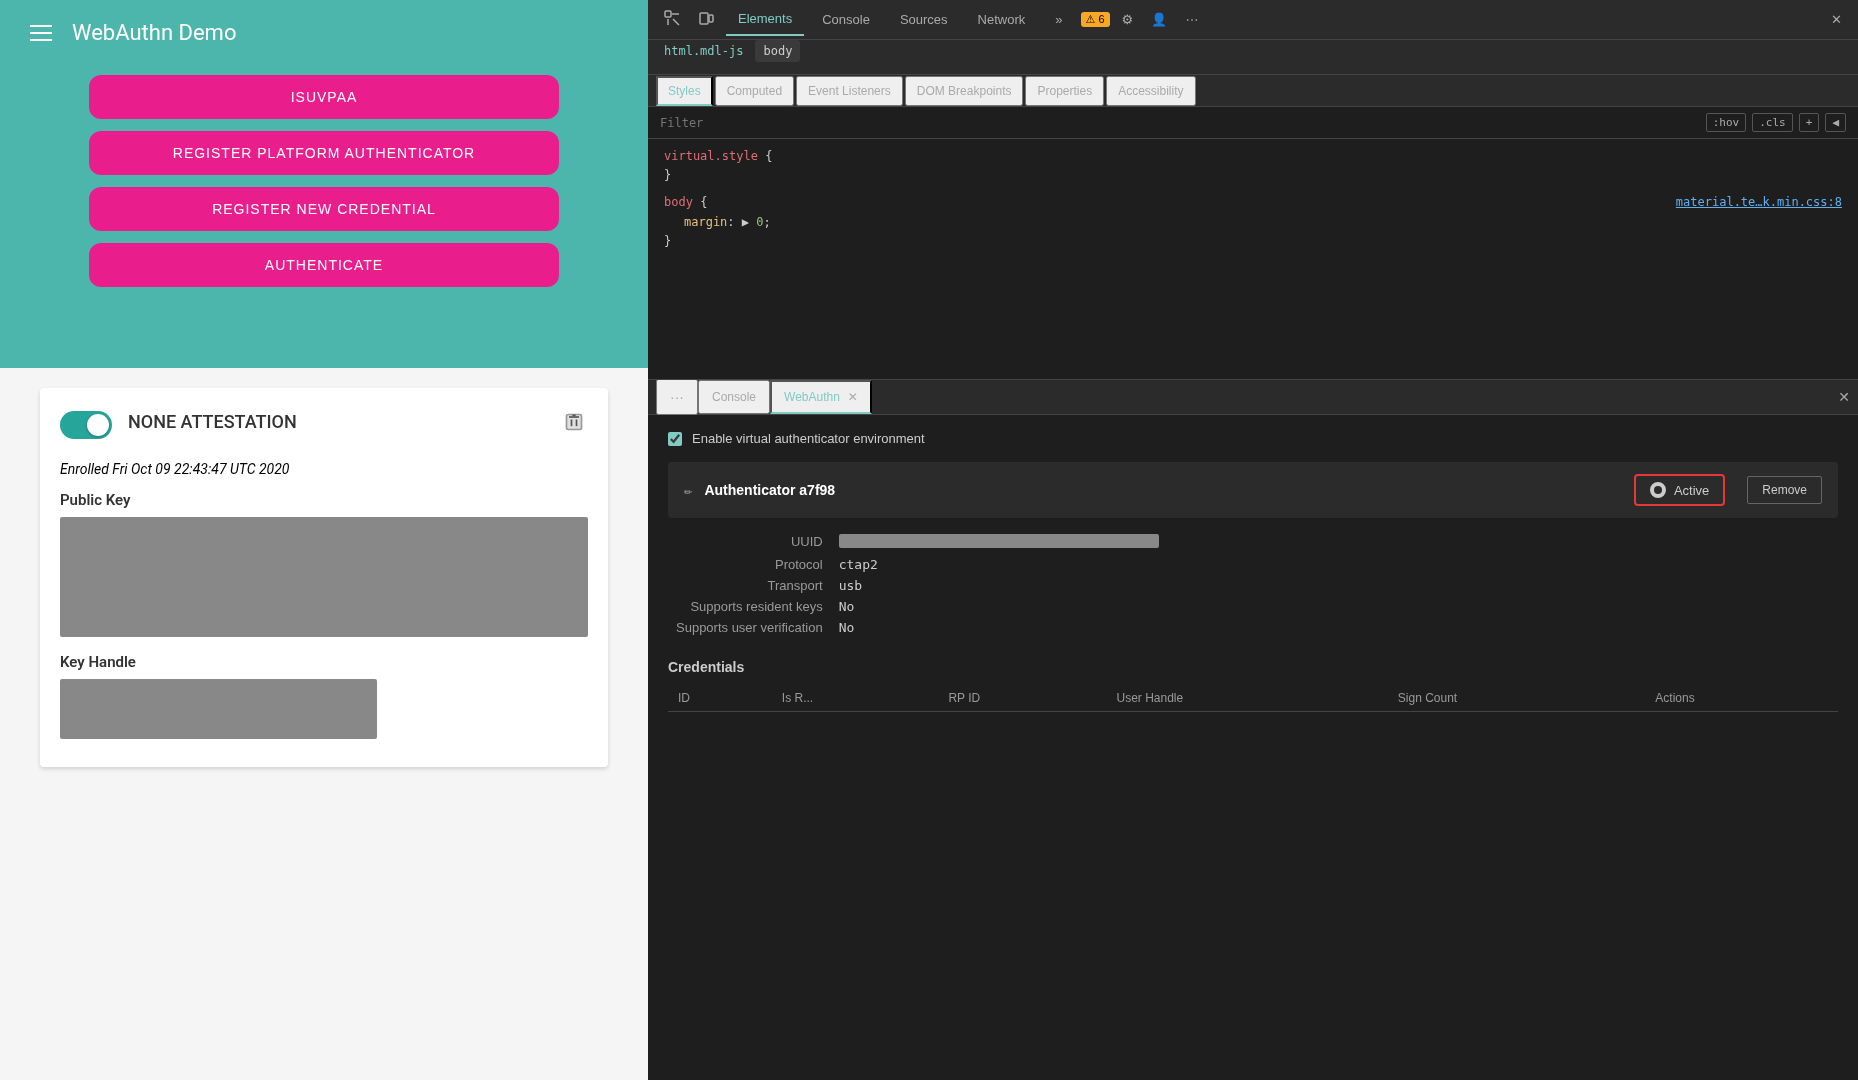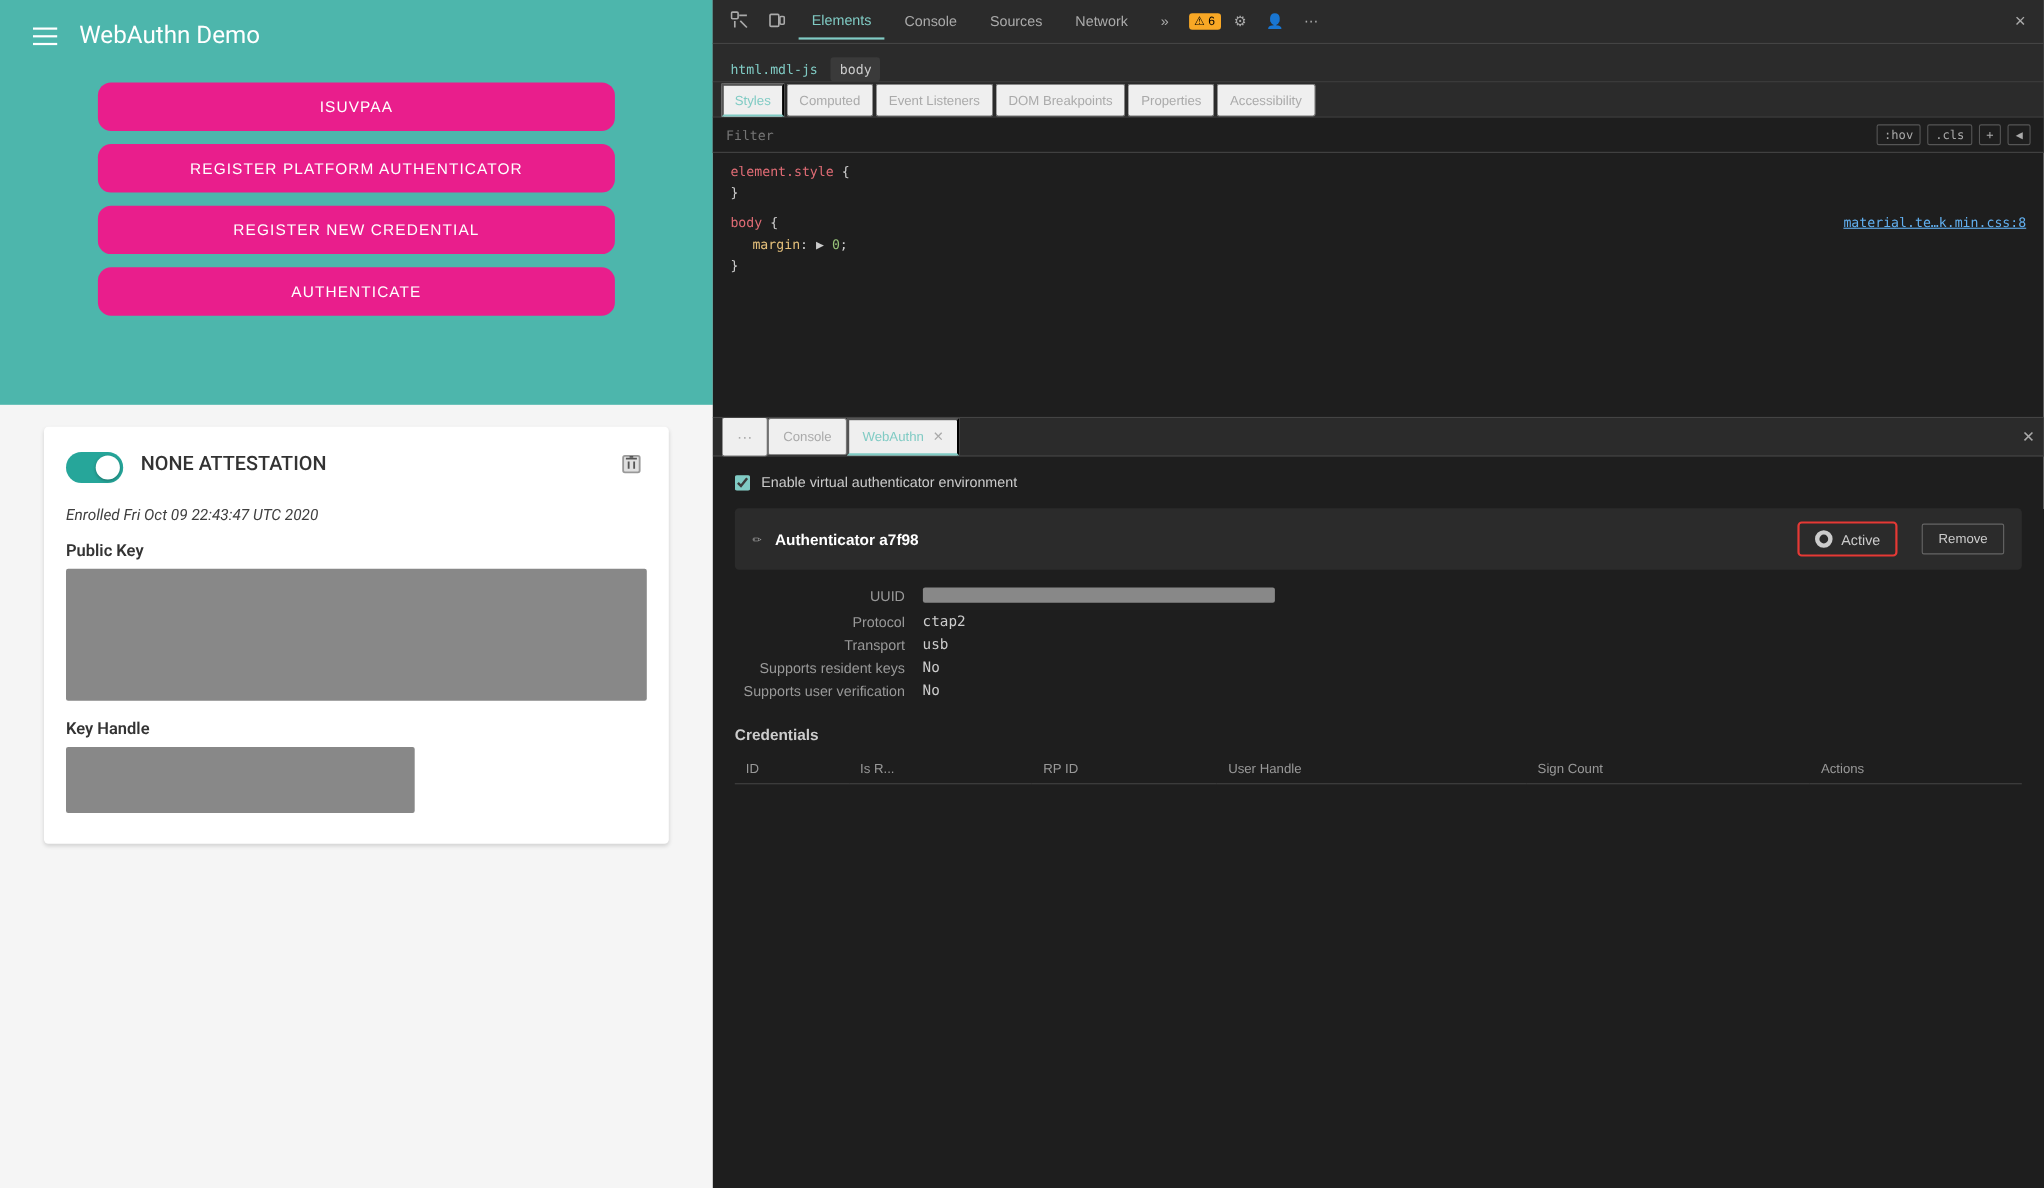--- a/index.html
+++ b/index.html
@@ -141,21 +141,21 @@
       background: none;
       border: none;
       cursor: pointer;
       color: #666;
       font-size: 18px;
       padding: 4px;
     }
 
     .enrolled-text {
       font-size: 14px;
-      color: #404040;
+      color: #000000;
       font-style: italic;
       margin-bottom: 14px;
       margin-top: 20px;
     }
 
     .section-label {
       font-size: 15px;
       font-weight: 600;
       color: #333;
       margin-bottom: 8px;
@@ -242,21 +242,21 @@
     
     .elements-panel {
       height: 340px;
       border-bottom: 1px solid #444;
       display: flex;
       flex-direction: column;
     }
 
     .elements-tabs {
       display: flex;
-      align-items: flex-end;
+      align-items: flex-start;
       background: #2b2b2b;
       border-bottom: 1px solid #444;
       height: 35px;
       padding: 0 8px;
       gap: 4px;
     }
 
     .elem-tag {
       color: #80cbc4;
       padding: 4px 8px;
@@ -642,21 +642,21 @@
       <input class="filter-input" placeholder="Filter" style="">
       <div class="filter-controls">
         <button class="filter-ctrl-btn">:hov</button>
         <button class="filter-ctrl-btn">.cls</button>
         <button class="filter-ctrl-btn">+</button>
         <button class="filter-ctrl-btn">◀</button>
       </div>
     </div>
     <div class="code-area">
       <div class="code-line">
-        <span class="code-keyword">element.style</span> <span>{</span>
+        <span class="code-keyword">virtual.style</span> <span>{</span>
       </div>
       <div class="code-line">}</div>
       <div style="margin-top:8px;">
         <span class="code-line">
           <span class="code-keyword">body</span> {
         </span>
         <span class="code-link" style="float:right;">material.te…k.min.css:8</span>
       </div>
       <div class="code-line" style="padding-left:20px;">
         <span class="code-property">margin</span>: ▶ <span class="code-value">0</span>;

